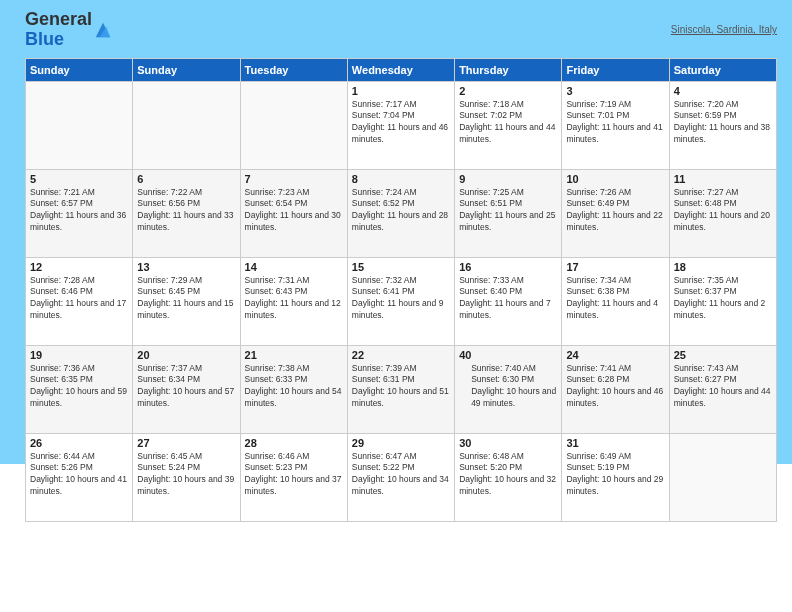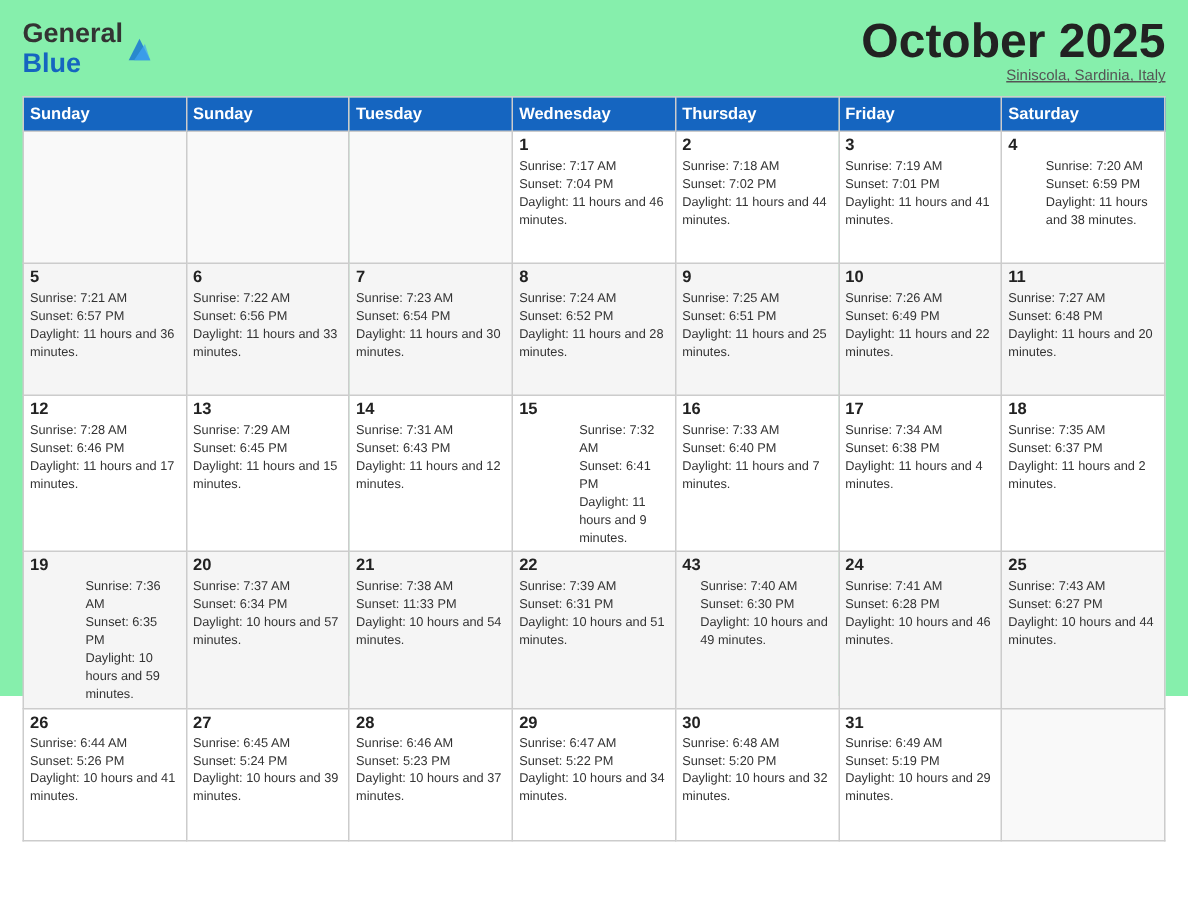--- a/index.html
+++ b/index.html
@@ -6,22 +6,22 @@
     body {
       font-family: Arial, sans-serif;
       background: #fff;
       width: 792px;
       height: 612px;
       overflow: hidden;
     }
     .page {
       width: 792px;
       height: 464px;
-      background: #86efac;
-      padding: 10px 15px 10px 15px;
+      background: #7dd3fc;
+      padding: 10px 15px 10px 25px;
     }
     .header {
       display: flex;
       justify-content: space-between;
       align-items: center;
       margin-bottom: 8px;
     }
     .logo {
       display: flex;
       align-items: center;
@@ -109,21 +109,20 @@
           <span class="logo-general">General</span>
           <span class="logo-blue">Blue</span>
         </div>
         <svg class="logo-icon" viewBox="0 0 20 20" xmlns="http://www.w3.org/2000/svg">
           <polygon points="2,18 10,2 18,18" fill="#1976d2" opacity="0.85"></polygon>
           <polygon points="6,18 14,6 18,18" fill="#42a5f5" opacity="0.7"></polygon>
         </svg>
       </div>
     </div>
     <div class="title-block">
-      <div class="month-title">October 2025</div>
       <div class="subtitle">Siniscola, Sardinia, Italy</div>
     </div>
   </div>
 
   <table>
     <thead>
       <tr>
         <th>Sunday</th>
         <th>Sunday</th>
         <th>Tuesday</th>
@@ -151,21 +150,21 @@
 Daylight: 11 hours and 44 minutes.</div>
           </td>
           <td>
             <span class="day-number">3</span>
             <div class="day-info" style="white-space: pre-line;">Sunrise: 7:19 AM
 Sunset: 7:01 PM
 Daylight: 11 hours and 41 minutes.</div>
           </td>
           <td>
             <span class="day-number">4</span>
-            <div class="day-info" style="white-space: pre-line; margin-left: 25px;">Sunrise: 7:20 AM
+            <div class="day-info" style="white-space: pre-line;">Sunrise: 7:20 AM
 Sunset: 6:59 PM
 Daylight: 11 hours and 38 minutes.</div>
           </td>
         </tr>
         <tr>
           <td>
             <span class="day-number">5</span>
             <div class="day-info" style="white-space: pre-line;">Sunrise: 7:21 AM
 Sunset: 6:57 PM
 Daylight: 11 hours and 36 minutes.</div>
@@ -221,21 +220,21 @@
 Daylight: 11 hours and 15 minutes.</div>
           </td>
           <td>
             <span class="day-number">14</span>
             <div class="day-info" style="white-space: pre-line;">Sunrise: 7:31 AM
 Sunset: 6:43 PM
 Daylight: 11 hours and 12 minutes.</div>
           </td>
           <td>
             <span class="day-number">15</span>
-            <div class="day-info" style="white-space: pre-line; margin-left: 40px;">Sunrise: 7:32 AM
+            <div class="day-info" style="white-space: pre-line;">Sunrise: 7:32 AM
 Sunset: 6:41 PM
 Daylight: 11 hours and 9 minutes.</div>
           </td>
           <td>
             <span class="day-number">16</span>
             <div class="day-info" style="white-space: pre-line;">Sunrise: 7:33 AM
 Sunset: 6:40 PM
 Daylight: 11 hours and 7 minutes.</div>
           </td>
           <td>
@@ -247,44 +246,44 @@
           <td>
             <span class="day-number">18</span>
             <div class="day-info" style="white-space: pre-line;">Sunrise: 7:35 AM
 Sunset: 6:37 PM
 Daylight: 11 hours and 2 minutes.</div>
           </td>
         </tr>
         <tr>
           <td>
             <span class="day-number">19</span>
-            <div class="day-info" style="white-space: pre-line; margin-left: 37px;">Sunrise: 7:36 AM
+            <div class="day-info" style="white-space: pre-line;">Sunrise: 7:36 AM
 Sunset: 6:35 PM
 Daylight: 10 hours and 59 minutes.</div>
           </td>
           <td>
             <span class="day-number">20</span>
             <div class="day-info" style="white-space: pre-line;">Sunrise: 7:37 AM
 Sunset: 6:34 PM
 Daylight: 10 hours and 57 minutes.</div>
           </td>
           <td>
             <span class="day-number">21</span>
             <div class="day-info" style="white-space: pre-line;">Sunrise: 7:38 AM
-Sunset: 11:33 PM
+Sunset: 6:33 PM
 Daylight: 10 hours and 54 minutes.</div>
           </td>
           <td>
             <span class="day-number">22</span>
             <div class="day-info" style="white-space: pre-line;">Sunrise: 7:39 AM
 Sunset: 6:31 PM
 Daylight: 10 hours and 51 minutes.</div>
           </td>
           <td>
-            <span class="day-number">43</span>
+            <span class="day-number">40</span>
             <div class="day-info" style="white-space: pre-line; margin-left: 12px;">Sunrise: 7:40 AM
 Sunset: 6:30 PM
 Daylight: 10 hours and 49 minutes.</div>
           </td>
           <td>
             <span class="day-number">24</span>
             <div class="day-info" style="white-space: pre-line;">Sunrise: 7:41 AM
 Sunset: 6:28 PM
 Daylight: 10 hours and 46 minutes.</div>
           </td>

